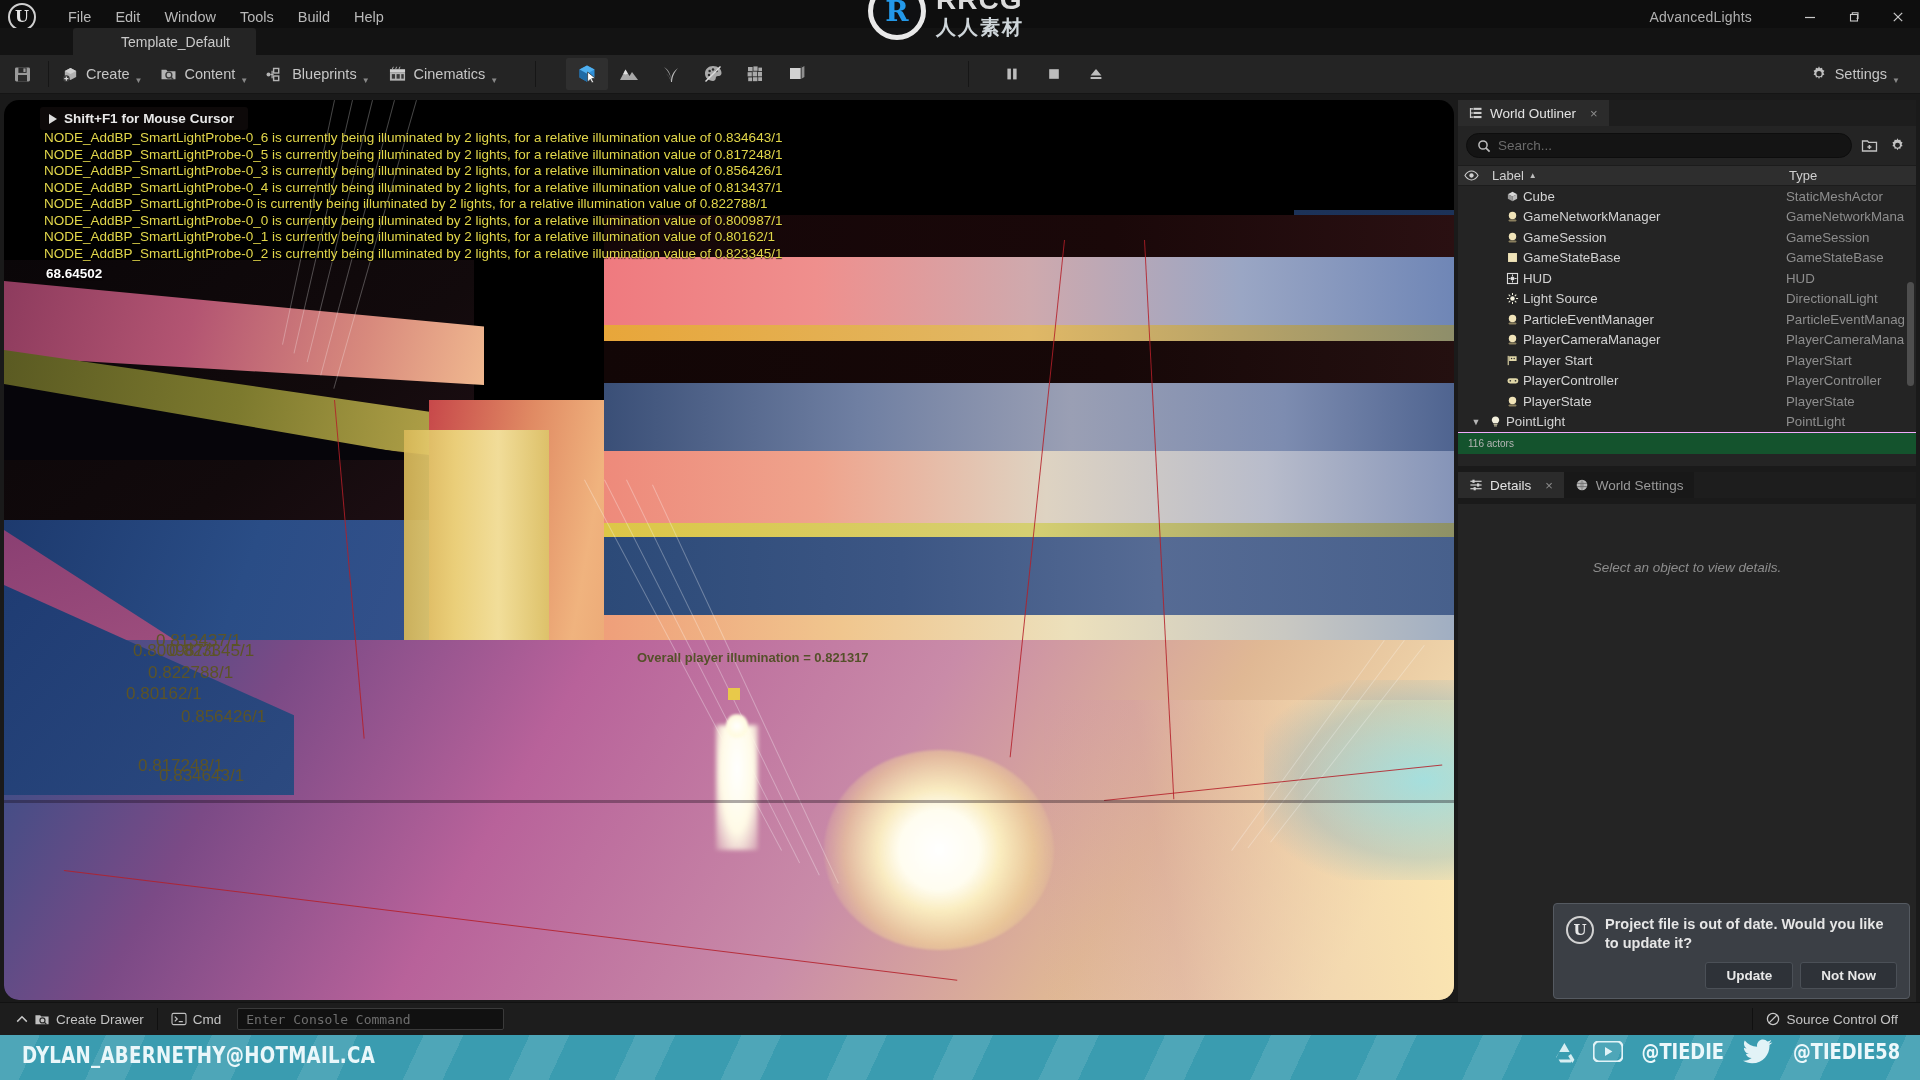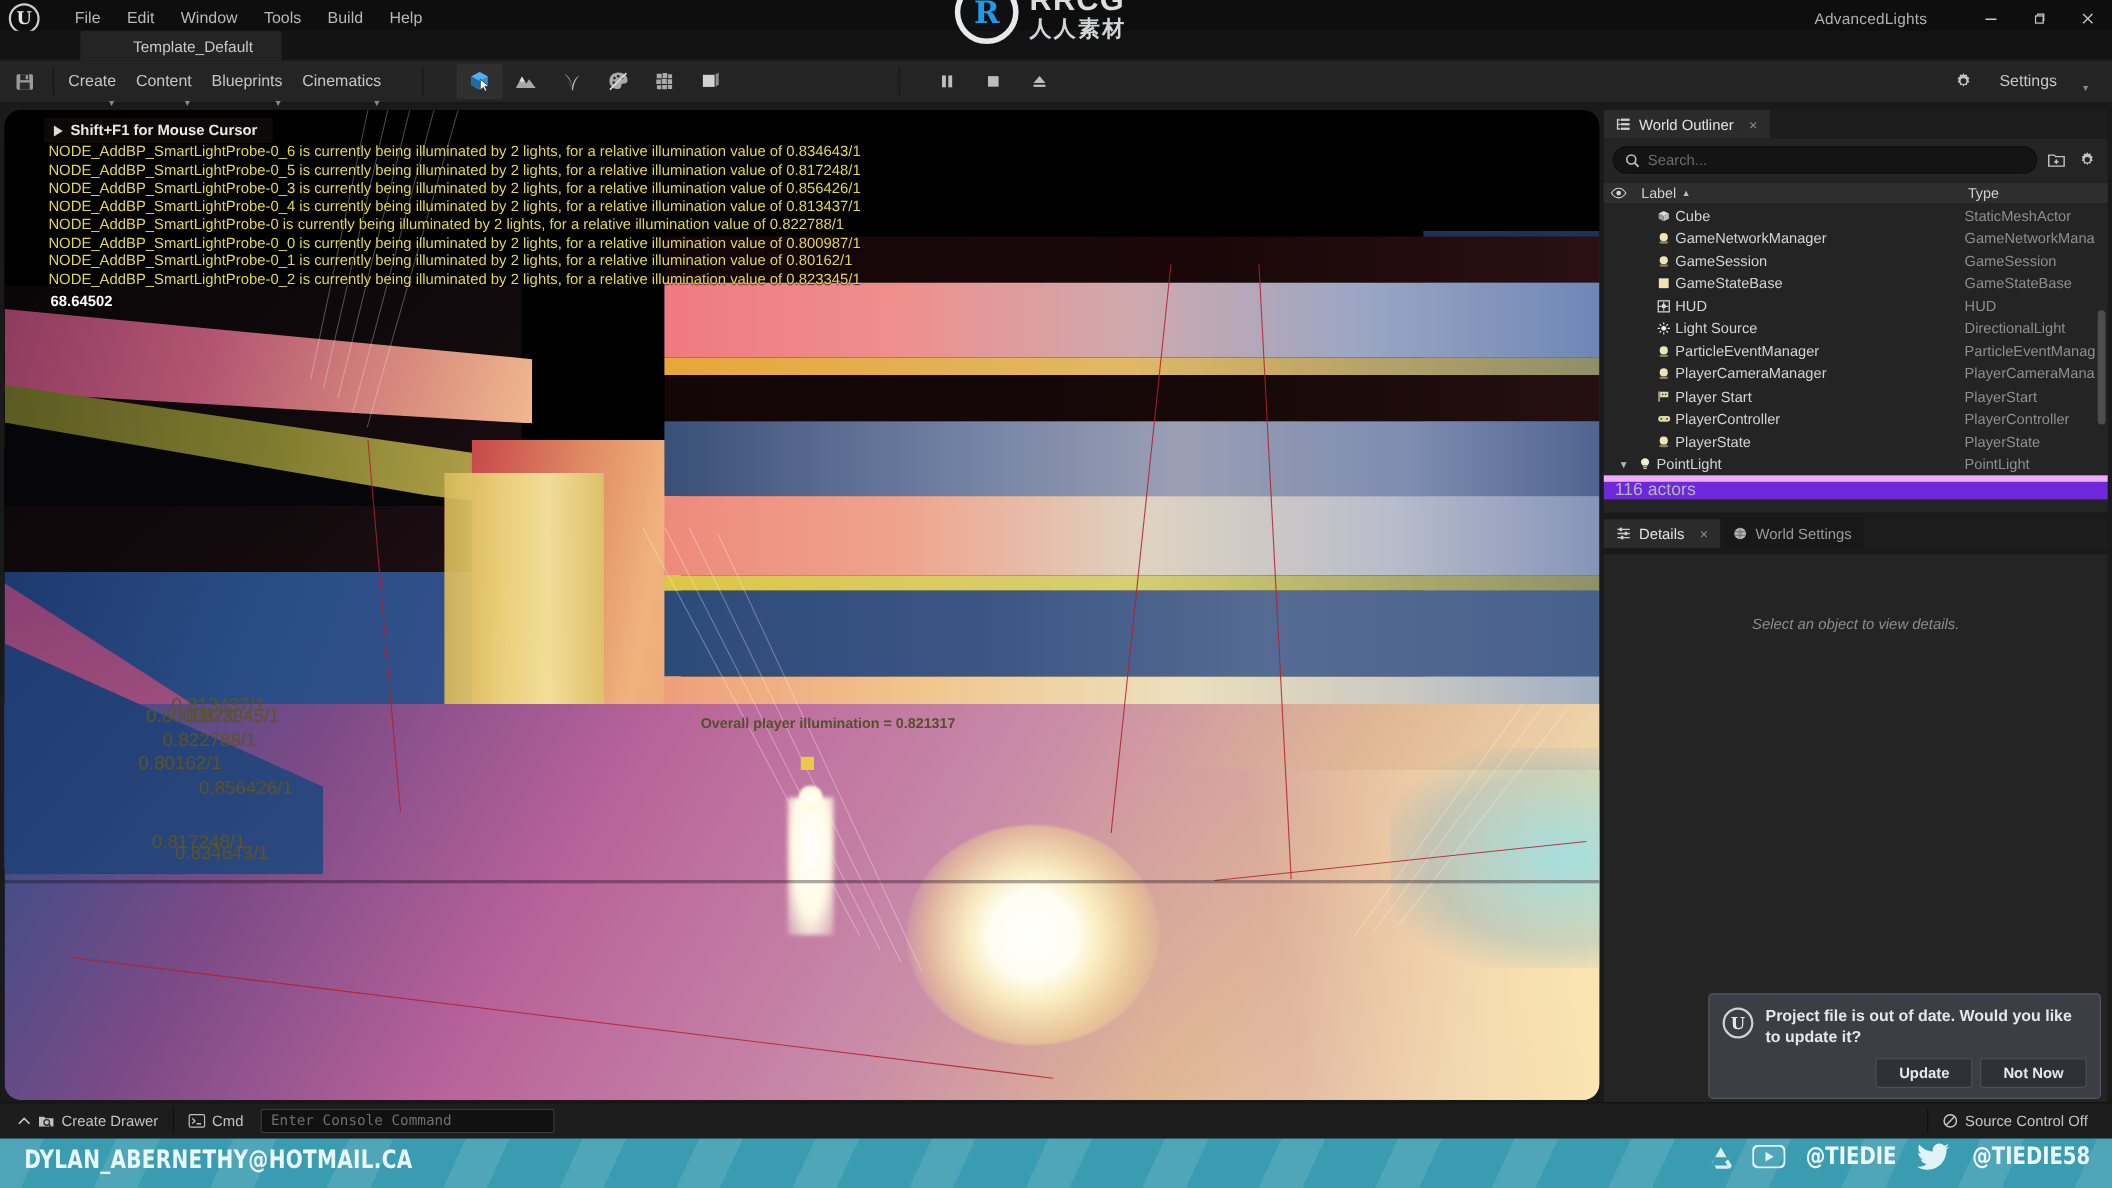--- a/index.html
+++ b/index.html
@@ -56,31 +56,31 @@
     position: absolute; top: 55px; left: 0; width: 1920px; height: 39px;
     background: #242424; display: flex; align-items: center;
     border-bottom: 1px solid #151515;
   }
   .tb-save {
     width: 44px; height: 39px; display: flex; align-items: center; justify-content: center;
   }
   .tb-sep { width: 1px; height: 26px; background: #161616; margin: 0 4px; }
   .tb-btn {
     display: flex; align-items: center; height: 30px; padding: 0 9px;
-    color: #c6c6c6; font-size: 14.5px; gap: 7px; border-radius: 2px; flex-direction: column;
+    color: #c6c6c6; font-size: 14.5px; gap: 7px; border-radius: 2px;
   }
   .tb-caret { color: #888; font-size: 8px; align-self: flex-end; margin-bottom: 4px; margin-left: -2px; }
   .tb-icon-btn {
     width: 42px; height: 32px; display: flex; align-items: center; justify-content: center;
     border-radius: 2px;
   }
   .tb-icon-btn.active { background: #2f2f2f; }
   .tb-spacer { flex: 1; }
   .settings-btn {
-    display: flex; align-items: center; gap: 24px; height: 30px; padding: 0 10px;
+    display: flex; align-items: center; gap: 7px; height: 30px; padding: 0 10px;
     color: #c6c6c6; font-size: 14.5px; margin-right: 10px; border-radius: 2px;
   }
 
   
   .viewport {
     position: absolute; left: 4px; top: 100px; width: 1450px; height: 900px;
     overflow: hidden; background: #000; border-radius: 15px;
   }
   .vp-scene { position: absolute; inset: 0; }
 
@@ -210,22 +210,22 @@
   .o-indent { width: 26px; }
   .o-arrow { width: 18px; color: #b5b5b5; font-size: 9px; display: flex; justify-content: center; }
   .o-icon { width: 21px; display: flex; align-items: center; justify-content: center; }
   .o-label { flex: 1; overflow: hidden; white-space: nowrap; }
   .o-type { width: 132px; color: #8e8e8e; overflow: hidden; white-space: nowrap; padding-left: 2px; }
   .olist-scrollbar {
     position: absolute; right: 2px; top: 96px; width: 7px; height: 104px;
     background: #4e4e4e; border-radius: 4px;
   }
   .actor-count {
-    height: 22px; background: #6d28d9; display: flex; align-items: center;
-    padding-left: 10px; font-size: 16px; color: #b5b5b5; border-top: 6px solid #f0abfc;
+    height: 22px; background: #14532d; display: flex; align-items: center;
+    padding-left: 10px; font-size: 10px; color: #b5b5b5; border-top: 1px solid #f0abfc;
   }
 
   .details {
     background: #242424; margin-top: 6px; height: 547px; position: relative;
   }
   .details-empty {
     position: absolute; left: 0; right: 0; top: 56px;
     text-align: center; color: #8d8d8d; font-size: 13.5px; font-style: italic;
   }
 

